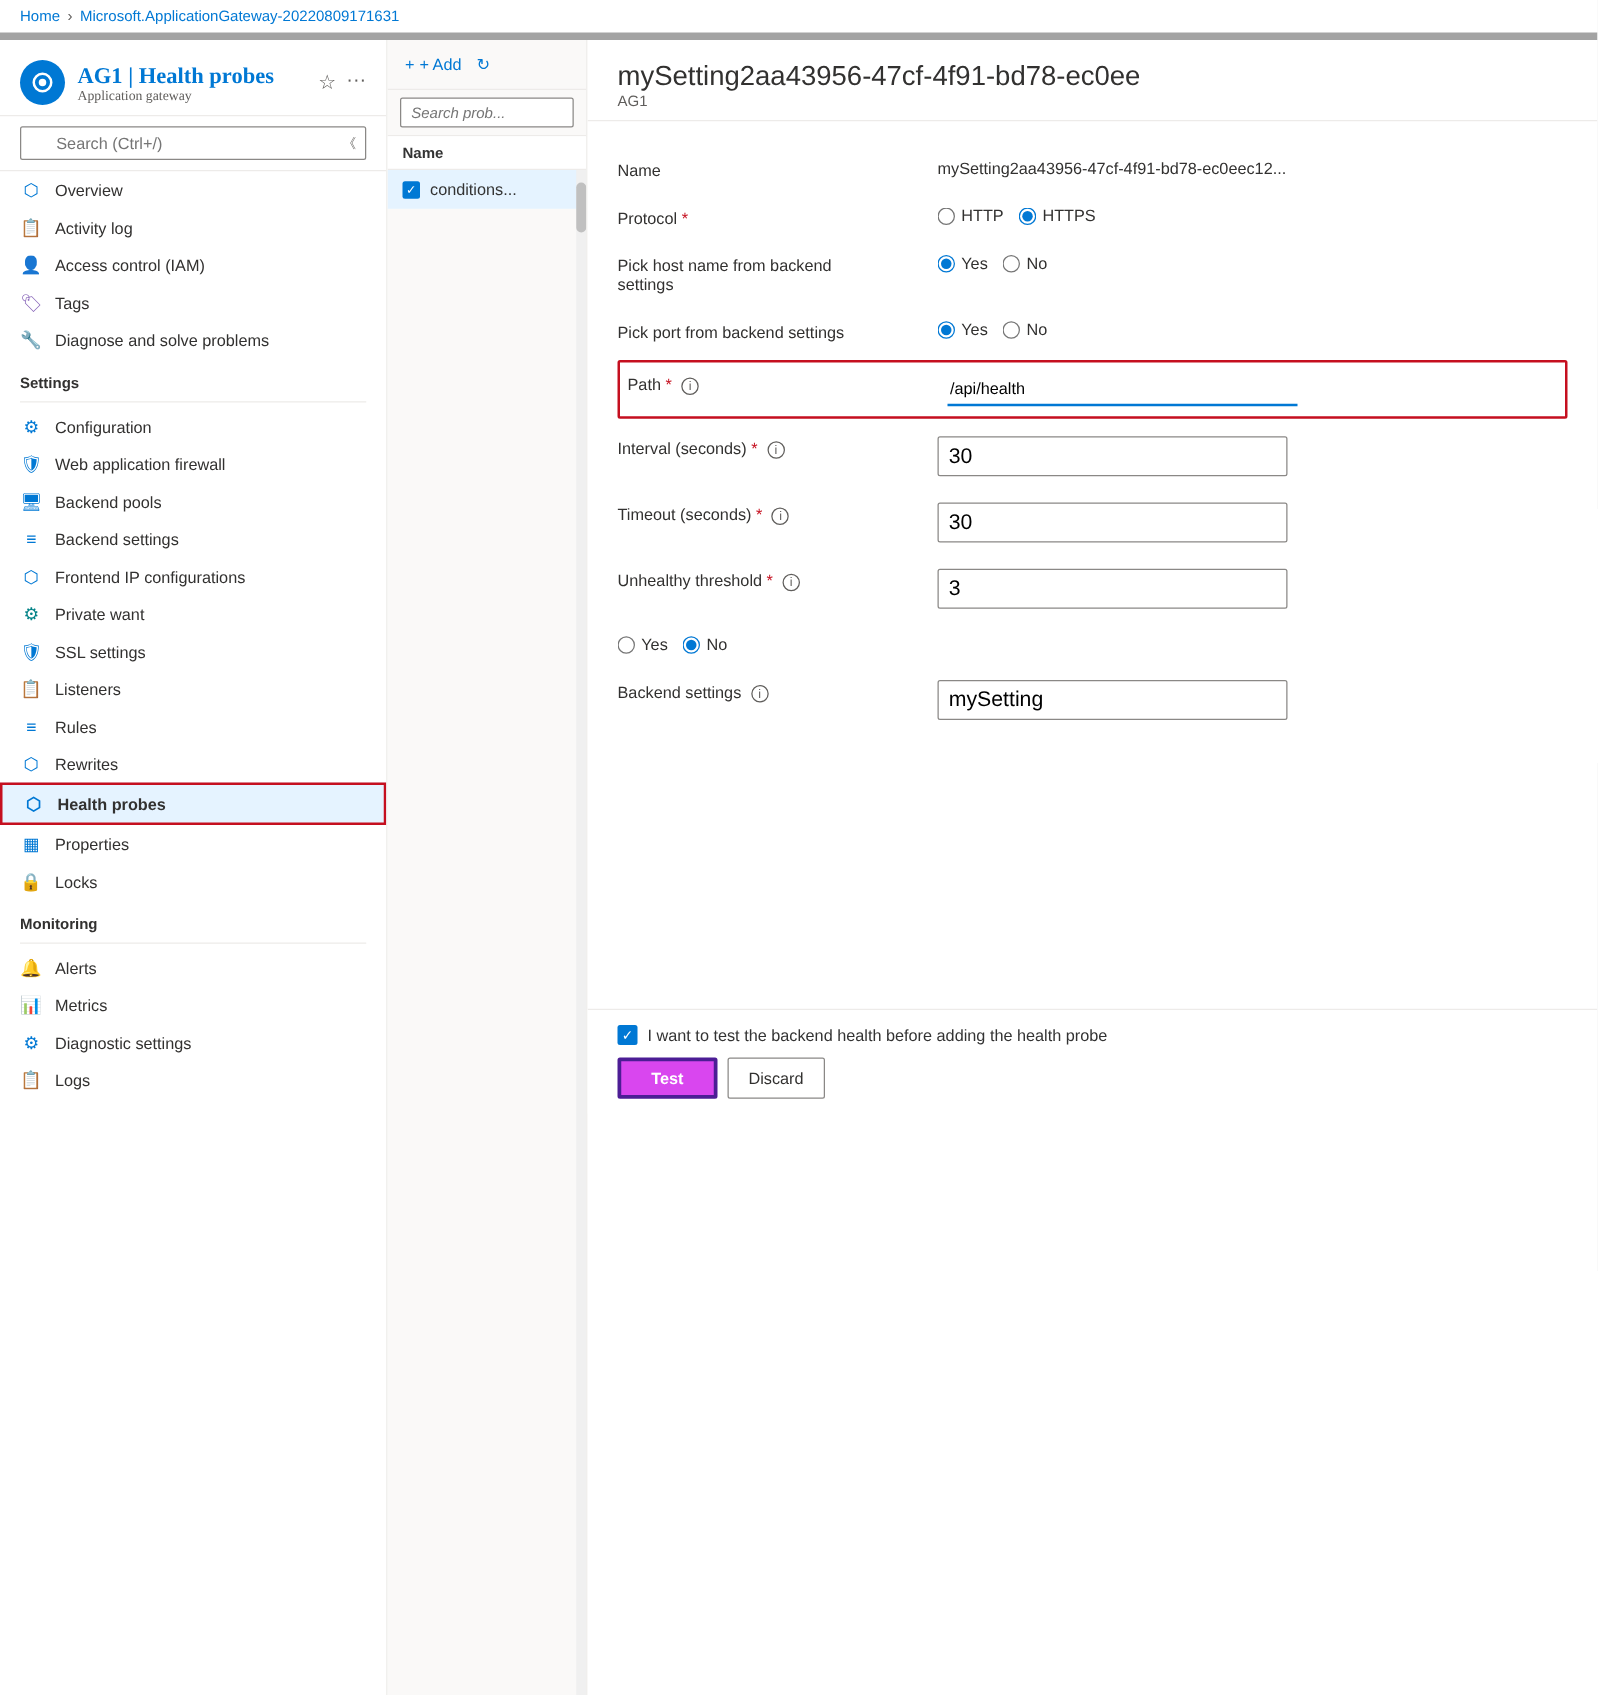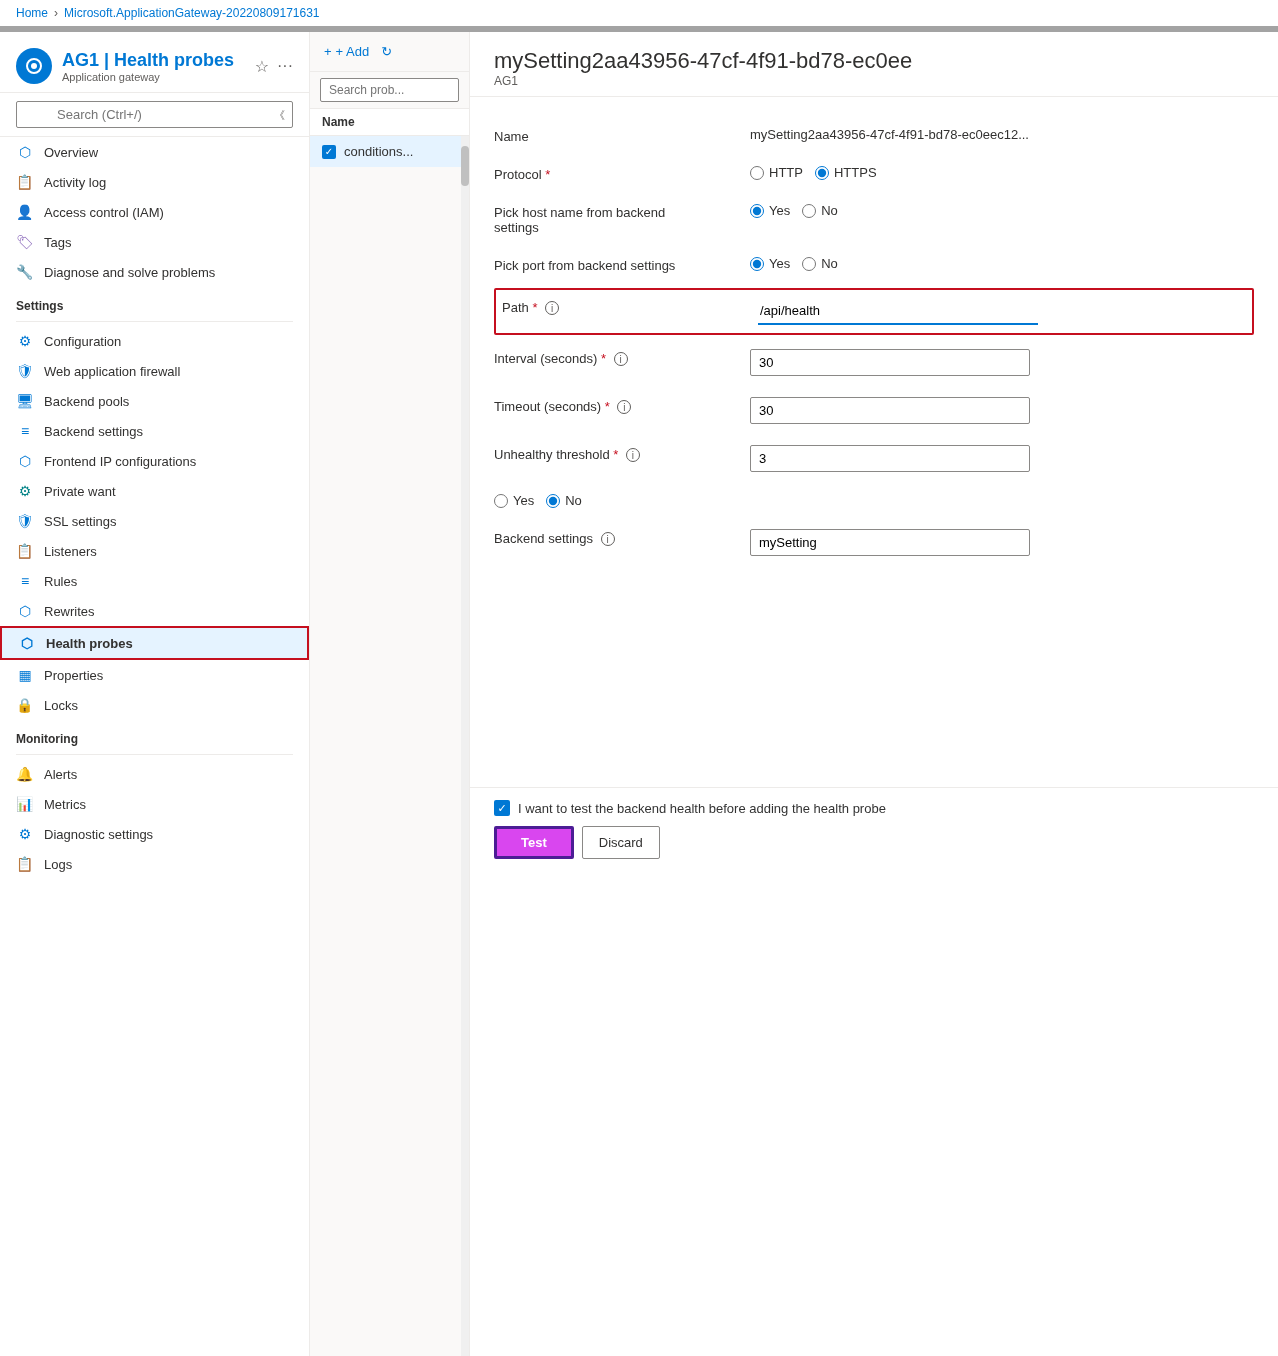--- a/index.html
+++ b/index.html
@@ -43,34 +43,34 @@
       gap: 10px;
       border-bottom: 1px solid #edebe9;
     }
     .sidebar-icon-circle {
       width: 36px; height: 36px;
       border-radius: 50%;
       background: #0078d4;
       display: flex; align-items: center; justify-content: center;
       color: white; font-size: 18px; flex-shrink: 0;
     }
-    .sidebar-title-block { flex: 1; }
+    .sidebar-title-block { flex: 1; font-family: Liberation Serif, serif; }
     .sidebar-title { font-size: 18px; font-weight: 600; color: #0078d4; }
     .sidebar-subtitle { font-size: 11px; color: #605e5c; }
     .sidebar-header-icons { display: flex; gap: 8px; color: #605e5c; font-size: 16px; }
 
     .sidebar-search {
       padding: 8px 16px;
       border-bottom: 1px solid #edebe9;
     }
     .sidebar-search-input {
       width: 100%;
       border: 1px solid #8a8886;
       border-radius: 2px;
-      padding: 5px 8px 5px 40px;
+      padding: 5px 8px 5px 28px;
       font-size: 13px;
       color: #323130;
       background: #fff;
       position: relative;
       outline: none;
     }
     .search-wrapper {
       position: relative;
     }
     .search-wrapper .search-icon-inner {
@@ -137,20 +137,21 @@
     .middle-search {
       padding: 6px 10px;
       border-bottom: 1px solid #edebe9;
     }
     .middle-search input {
       width: 100%;
       border: 1px solid #8a8886;
       padding: 4px 8px;
       font-size: 12px;
       border-radius: 2px;
+      font-style: italic;
     }
     .middle-table-header {
       padding: 6px 12px;
       font-weight: 700;
       font-size: 12px;
       border-bottom: 1px solid #edebe9;
       background: #fff;
     }
     .middle-scroll-area {
       flex: 1;
@@ -247,21 +248,21 @@
       color: #323130;
       display: flex;
       align-items: center;
       gap: 16px;
       flex-wrap: wrap;
     }
     .form-value input[type="text"] {
       border: 1px solid #8a8886;
       border-radius: 2px;
       padding: 5px 8px;
-      font-size: 13px;
+      font-size: 17px;
       width: 280px;
       outline: none;
     }
 
     .radio-group { display: flex; align-items: center; gap: 12px; }
     .radio-option { display: flex; align-items: center; gap: 5px; cursor: pointer; }
     .radio-option input[type="radio"] { accent-color: #0078d4; width: 14px; height: 14px; }
 
     .text-value {
       font-size: 13px;

